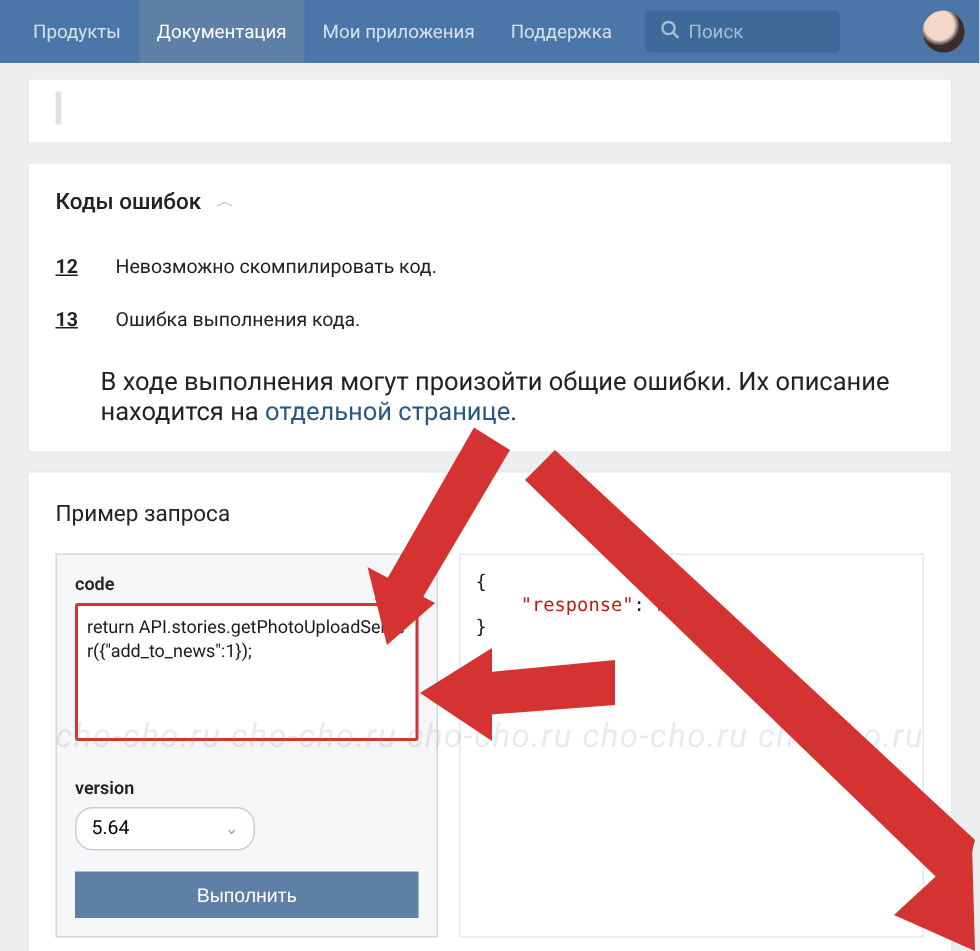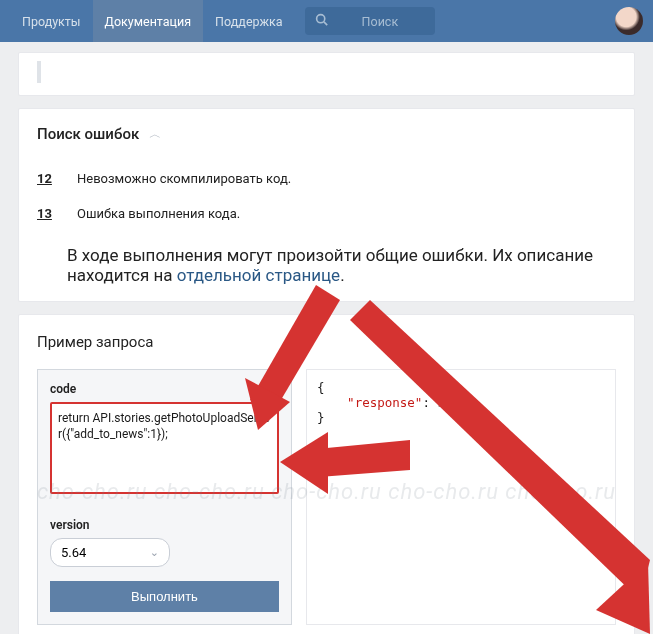--- a/index.html
+++ b/index.html
@@ -33,21 +33,20 @@
 }
 .search-box {
   background: #3e6a9a;
   border-radius: 4px;
   height: 28px;
   display: flex;
   align-items: center;
   padding: 0 10px;
   margin-left: 10px;
   width: 130px;
-  gap: 28px;
 }
 .search-box span.icon { color: #a7bdd3; font-size: 13px; margin-right: 6px; }
 .search-box span.ph { color: #a7bdd3; font-size: 12.5px; }
 .avatar {
   width: 28px; height: 28px; border-radius: 50%;
   background: radial-gradient(circle at 40% 35%, #f3d7c9 0 40%, #3b2b2b 55%);
   margin-left: 10px;
 }
 .content { padding: 10px 18px; }
 .card {
@@ -152,20 +151,21 @@
   pointer-events: none;
   white-space: nowrap;
 }
 </style>
 </head>
 <body>
 
 <div class="topbar">
   <div class="nav-item">Продукты</div>
   <div class="nav-item active">Документация</div>
+  <div class="nav-item">Мои приложения</div>
   <div class="nav-item">Поддержка</div>
   <div class="search-box">
     <span class="icon">
       <svg width="13" height="13" viewBox="0 0 16 16" fill="none">
           <circle cx="7" cy="7" r="5" stroke="#a7bdd3" stroke-width="2"></circle>
           <line x1="11" y1="11" x2="15" y2="15" stroke="#a7bdd3" stroke-width="2"></line>
         </svg>
     </span>
     <span class="ph">Поиск</span>
   </div>
@@ -173,21 +173,21 @@
   <div class="avatar"></div>
 </div>
 
 <div class="content">
   <div class="card card-stub">
     <div class="bar"></div>
   </div>
 
   <div class="card">
     <h2 class="section-title">
-      <span>Поиск ошибок</span>
+      <span>Коды ошибок</span>
       <span class="chev">︿</span>
     </h2>
     <div class="err-row">
       <div class="err-code">12</div>
       <div>Невозможно скомпилировать код.</div>
     </div>
     <div class="err-row">
       <div class="err-code">13</div>
       <div>Ошибка выполнения кода.</div>
     </div>

